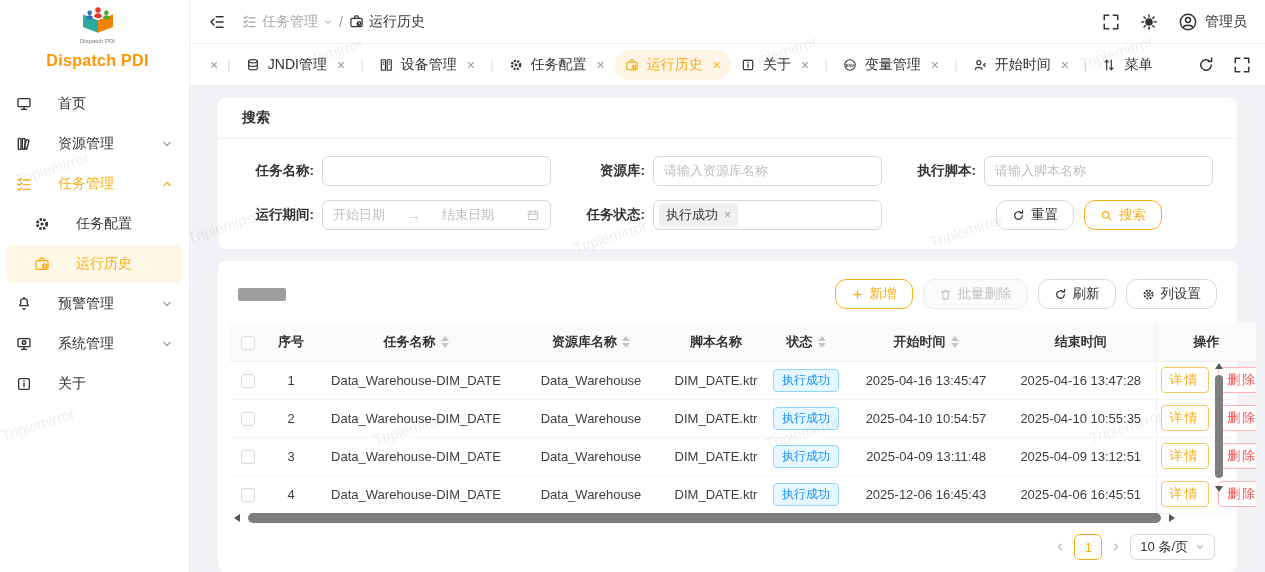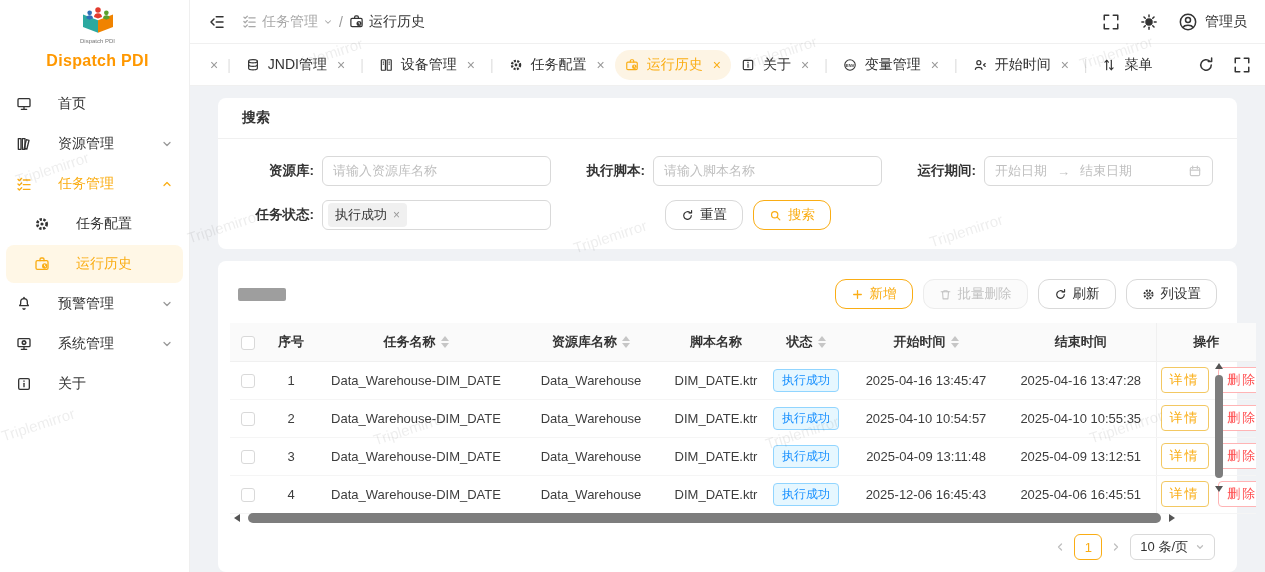--- a/index.html
+++ b/index.html
@@ -66,21 +66,21 @@
 
   .card-title { padding:11px 24px; font-weight:bold; border-bottom:1px solid #f0f0f0; }
   .search-form { display:grid; grid-template-columns:1fr 1fr 1fr; gap:14px 22px; padding:17px 24px 19px; }
   .field { display:flex; align-items:center; gap:8px; }
   .field > label { white-space:nowrap; min-width:72px; text-align:right; font-weight:bold; font-size:13.5px; }
   .text-input { flex:1; height:30px; border:1px solid #d9d9d9; border-radius:6px; padding:0 10px;
                 font-size:13px; color:#333; outline:none; min-width:0;
                 font-family:Liberation Mono, monospace; }
   .text-input::placeholder { color:#bfbfbf; }
   .range { flex:1; height:30px; border:1px solid #d9d9d9; border-radius:6px; display:flex;
-           align-items:center; padding:0 10px; gap:10px; color:#bfbfbf; font-size:13px; cursor:text; }
+           align-items:center; padding:0 10px; gap:22px; color:#bfbfbf; font-size:13px; cursor:text; }
   .range .cal { margin-left:auto; width:14px; height:14px; color:#c9c9c9; }
   .select { flex:1; height:30px; border:1px solid #d9d9d9; border-radius:6px; display:flex;
             align-items:center; padding:0 5px; cursor:pointer; }
   .sel-tag { background:#f0f0f0; border-radius:4px; padding:3px 7px; font-size:13px;
              display:inline-flex; align-items:center; gap:6px; color:#333; }
   .sel-tag .x { color:#999; font-size:12px; cursor:pointer; }
   .form-btns { display:flex; align-items:center; gap:10px; padding-left:92px; }
 
   .btn { height:30px; padding:0 15px; border-radius:11px; border:1px solid #d9d9d9; background:#fff;
          display:inline-flex; align-items:center; gap:6px; font-size:13.5px; cursor:pointer; color:#333;
@@ -431,20 +431,24 @@
             <polyline points="3 15 3 21 9 21"></polyline>
         </svg>
       </div>
     </div>
 
     <div class="content">
 
       <section class="card">
         <div class="card-title">搜索</div>
         <div class="search-form">
+          <div class="field">
+            <label>任务名称:</label>
+            <input class="text-input" type="text" style="">
+          </div>
           <div class="field">
             <label>资源库:</label>
             <input class="text-input" type="text" placeholder="请输入资源库名称" style="">
           </div>
           <div class="field">
             <label>执行脚本:</label>
             <input class="text-input" type="text" placeholder="请输入脚本名称" style="">
           </div>
 
           <div class="field">

